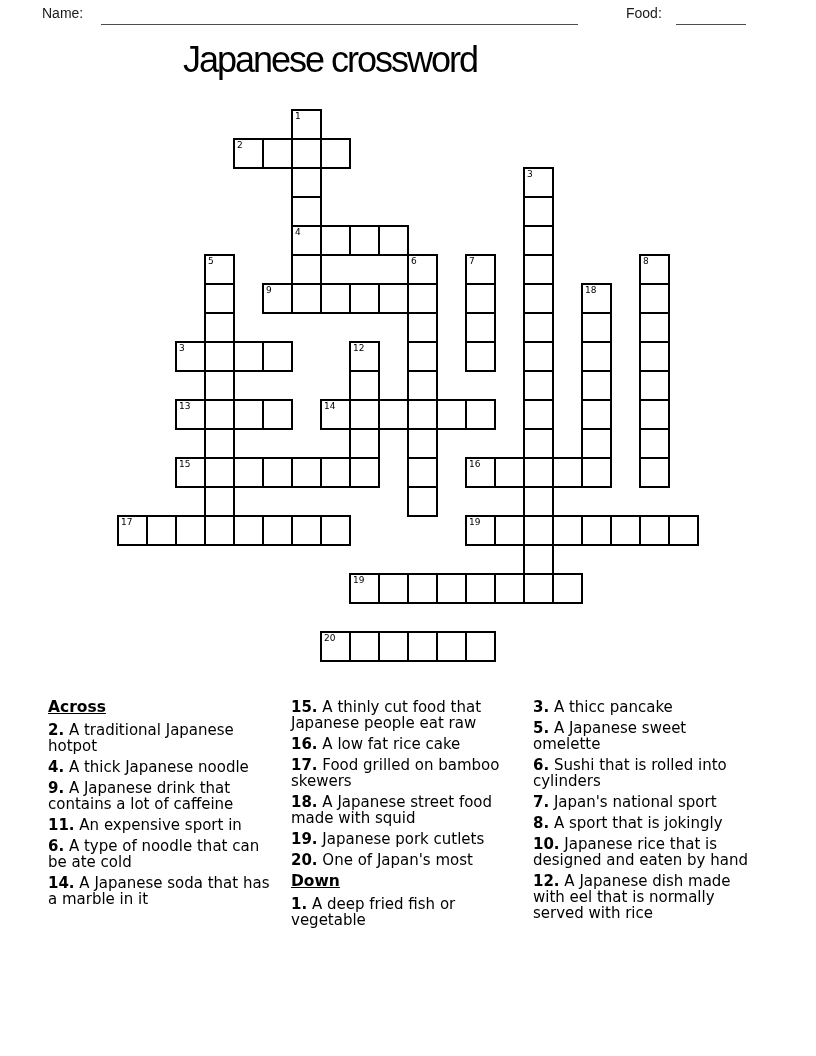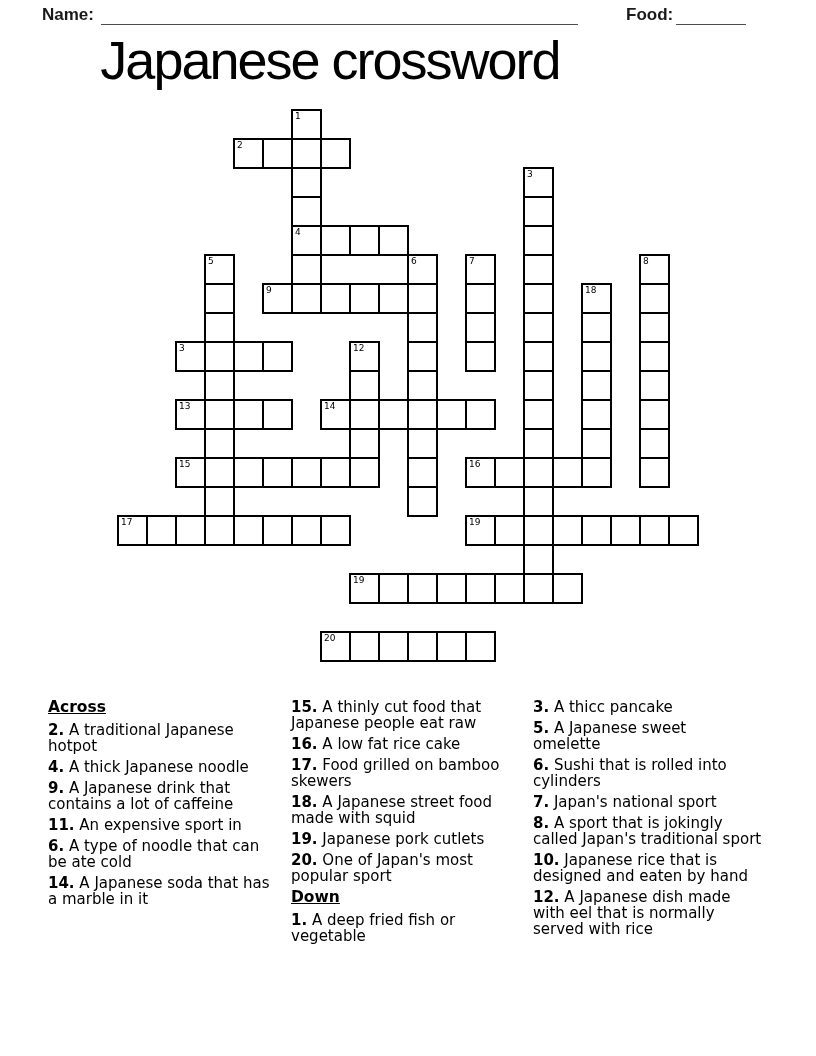--- a/index.html
+++ b/index.html
@@ -2,30 +2,30 @@
 <html><head>
 <meta charset="utf-8">
 <style>
   html,body{margin:0;padding:0;}
   body{
     width:816px;height:1056px;position:relative;overflow:hidden;
     background:#ffffff;color:#000;
     font-family:"Liberation Sans",sans-serif;
   }
   
-  .hdr-label{position:absolute;top:5px;font-size:17px;color:#1a1a1a;font-weight:bold;}
+  .hdr-label{position:absolute;top:5px;font-size:14px;color:#1a1a1a;}
   #name-label{left:42px;}
   #date-label{left:626px;}
   .fill-line{position:absolute;top:10px;height:14px;border-bottom:1.5px solid #4d4d4d;}
   #name-line{left:101px;width:477px;}
   #date-line{left:676px;width:70px;}
   
   #page-title{
     position:absolute;top:31px;left:0;width:660px;margin:0;
-    text-align:center;font-size:54px;line-height:58px;font-weight:400;
+    text-align:center;font-size:36px;line-height:58px;font-weight:400;
     letter-spacing:-2px;color:#000;
   }
   
   #grid{position:absolute;left:0;top:0;width:816px;height:1056px;}
   .cell{
     position:absolute;width:31px;height:31px;box-sizing:border-box;
     border:2px solid #000;background:#fff;
   }
   .wnum{
     position:absolute;font-size:9px;line-height:10px;
@@ -239,21 +239,20 @@
     </div>
     <div class="clue">
       <div class="clue-line"><span class="clue-num">18.</span> A Japanese street food</div>
       <div class="clue-line">made with squid</div>
     </div>
     <div class="clue">
       <div class="clue-line"><span class="clue-num">19.</span> Japanese pork cutlets</div>
     </div>
     <div class="clue">
       <div class="clue-line"><span class="clue-num">20.</span> One of Japan's most</div>
-      <div class="clue-line">popular sport</div>
     </div>
     <div class="clues-heading">Down</div>
     <div class="clue">
       <div class="clue-line"><span class="clue-num">1.</span> A deep fried fish or</div>
       <div class="clue-line">vegetable</div>
     </div>
   </div>
 <div id="clue-col-3" class="clue-col">
     <div class="clue">
       <div class="clue-line"><span class="clue-num">3.</span> A thicc pancake</div>
@@ -264,21 +263,20 @@
     </div>
     <div class="clue">
       <div class="clue-line"><span class="clue-num">6.</span> Sushi that is rolled into</div>
       <div class="clue-line">cylinders</div>
     </div>
     <div class="clue">
       <div class="clue-line"><span class="clue-num">7.</span> Japan's national sport</div>
     </div>
     <div class="clue">
       <div class="clue-line"><span class="clue-num">8.</span> A sport that is jokingly</div>
-      <div class="clue-line">called Japan's traditional sport</div>
     </div>
     <div class="clue">
       <div class="clue-line"><span class="clue-num">10.</span> Japanese rice that is</div>
       <div class="clue-line">designed and eaten by hand</div>
     </div>
     <div class="clue">
       <div class="clue-line"><span class="clue-num">12.</span> A Japanese dish made</div>
       <div class="clue-line">with eel that is normally</div>
       <div class="clue-line">served with rice</div>
     </div>

